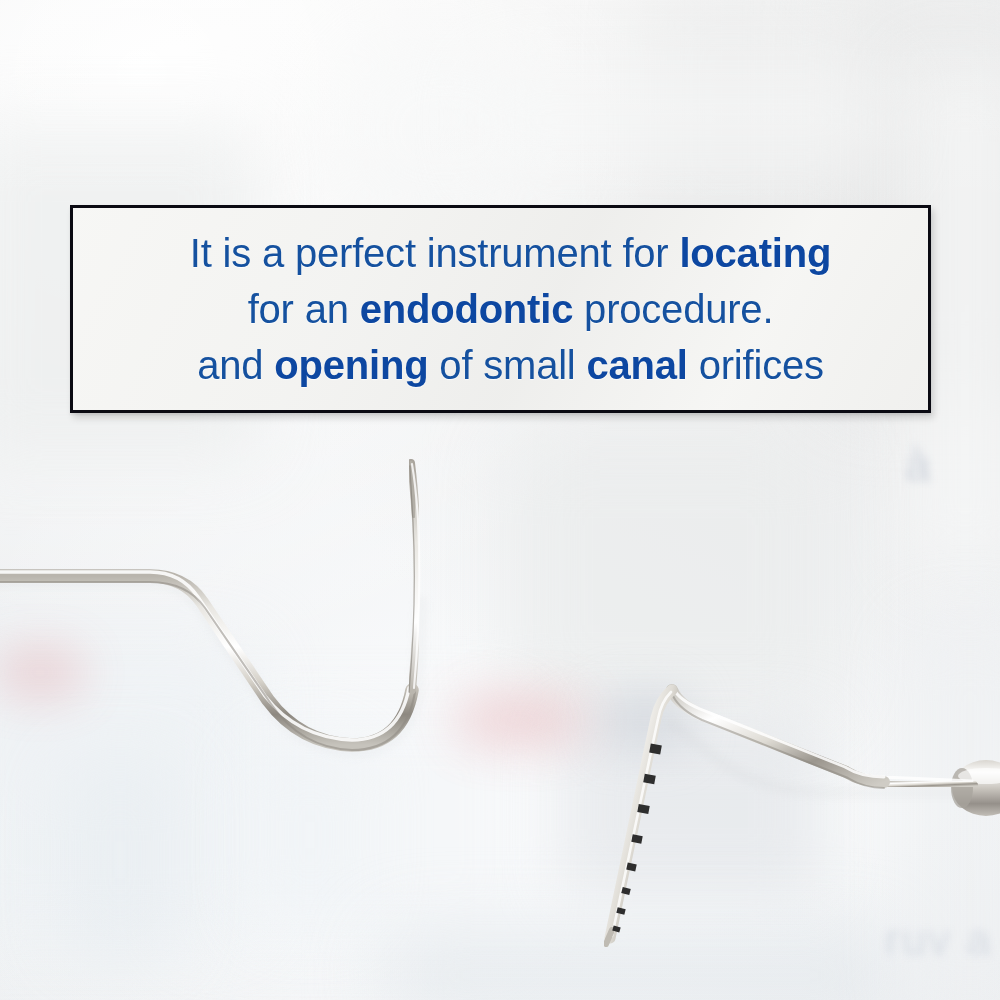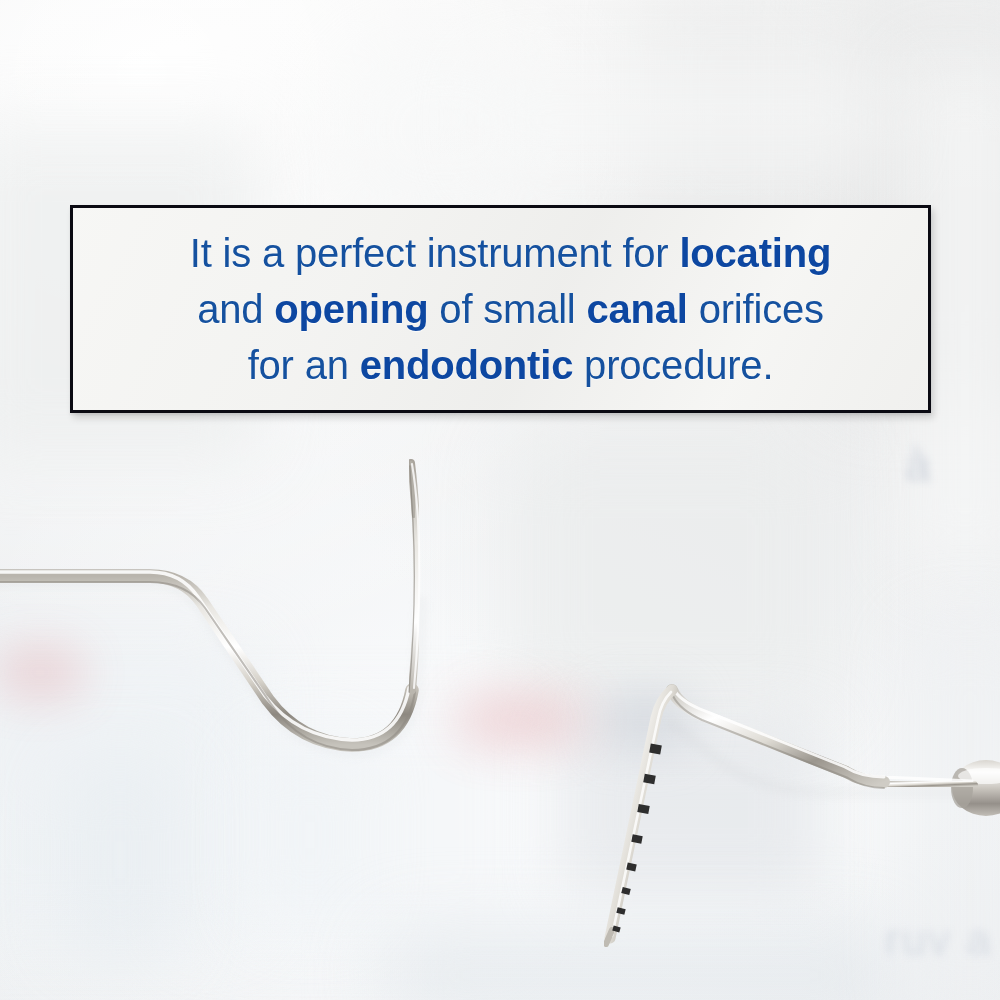--- a/index.html
+++ b/index.html
@@ -243,20 +243,20 @@
         <line x1="613" y1="928" x2="620" y2="930" stroke-width="5.2"></line>
       </g>
     </g>
   </svg>
 
   <div class="quote-box">
     <span class="quote-line">
       <span>It is a perfect instrument for </span><b>locating</b>
     </span>
     <span class="quote-line">
+      <span>for an </span><b>endodontic</b><span> procedure.</span>
+    </span>
+    <span class="quote-line">
       <span>and </span><b>opening</b><span> of small </span><b>canal</b><span> orifices</span>
     </span>
-    <span class="quote-line">
-      <span>for an </span><b>endodontic</b><span> procedure.</span>
-    </span>
   </div>
 
 </div>
 
 </body></html>

